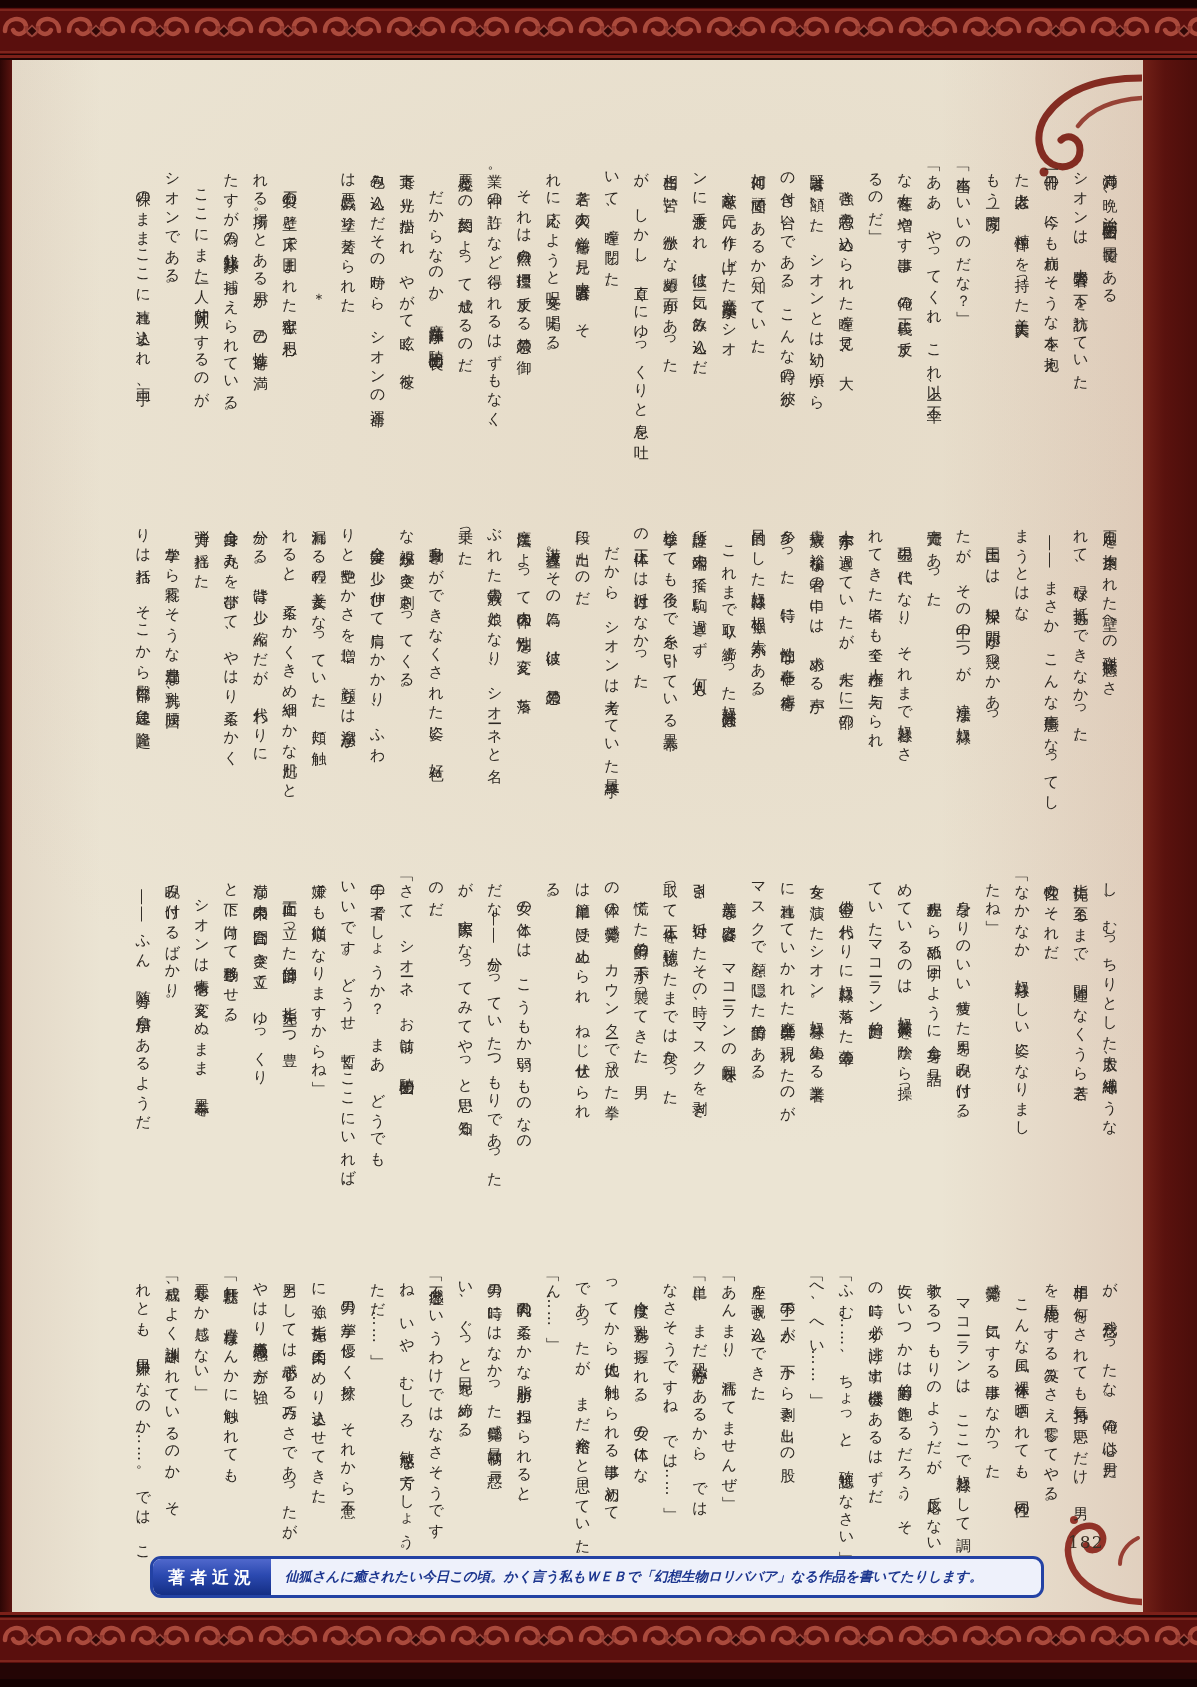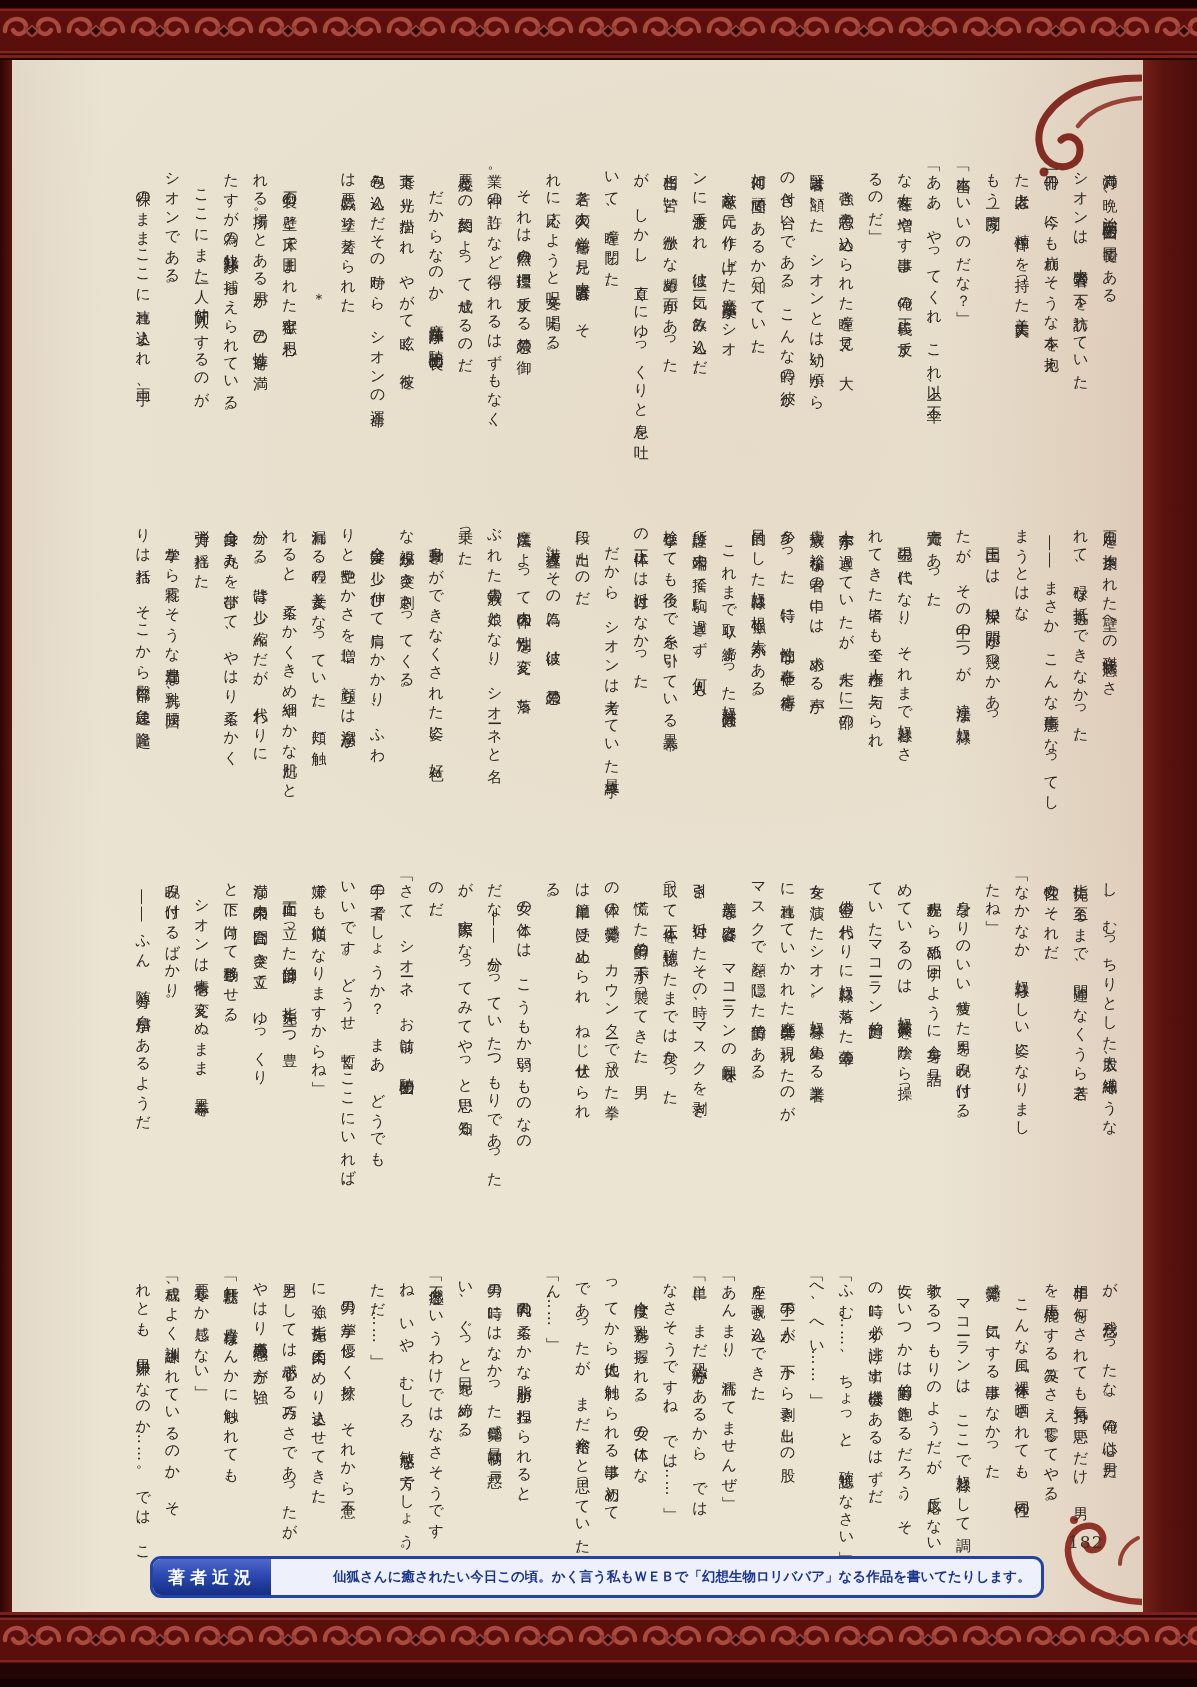--- a/index.html
+++ b/index.html
@@ -44,30 +44,29 @@
   .corner{position:absolute;pointer-events:none;}
   #corner-tr{left:980px;top:4px;width:150px;height:132px;}
   #corner-br{left:1022px;top:1438px;width:108px;height:114px;}
   
   .author-bar{
     position:absolute;left:138px;top:1496px;width:894px;height:42px;
     background:#eef1fb;border:3px solid #2342a4;border-radius:11px;
     display:flex;align-items:stretch;overflow:hidden;
     box-sizing:border-box;
     font-family:"DejaVu Sans","Liberation Sans",sans-serif;
-    gap:48px;
   }
   .author-label{
     background:linear-gradient(#5068cc 0%,#2b49b0 45%,#142e84 100%);
     color:#ffffff;font-weight:bold;font-size:17px;letter-spacing:5px;
     display:flex;align-items:center;padding:0 15px;white-space:nowrap;
   }
   .author-text{
     color:#1c368f;font-size:13.5px;font-weight:bold;
-    display:flex;align-items:center;padding:0 14px;white-space:nowrap;
+    display:flex;align-items:center;padding:0 14px;white-space:nowrap;font-style:italic;
   }
   .page-number{
     position:absolute;left:1056px;top:1472px;
     font-size:17px;color:#3c3026;letter-spacing:1px;
     font-family:"DejaVu Serif","Liberation Serif",serif;
   }
 </style>
 </head>
 <body>
 

